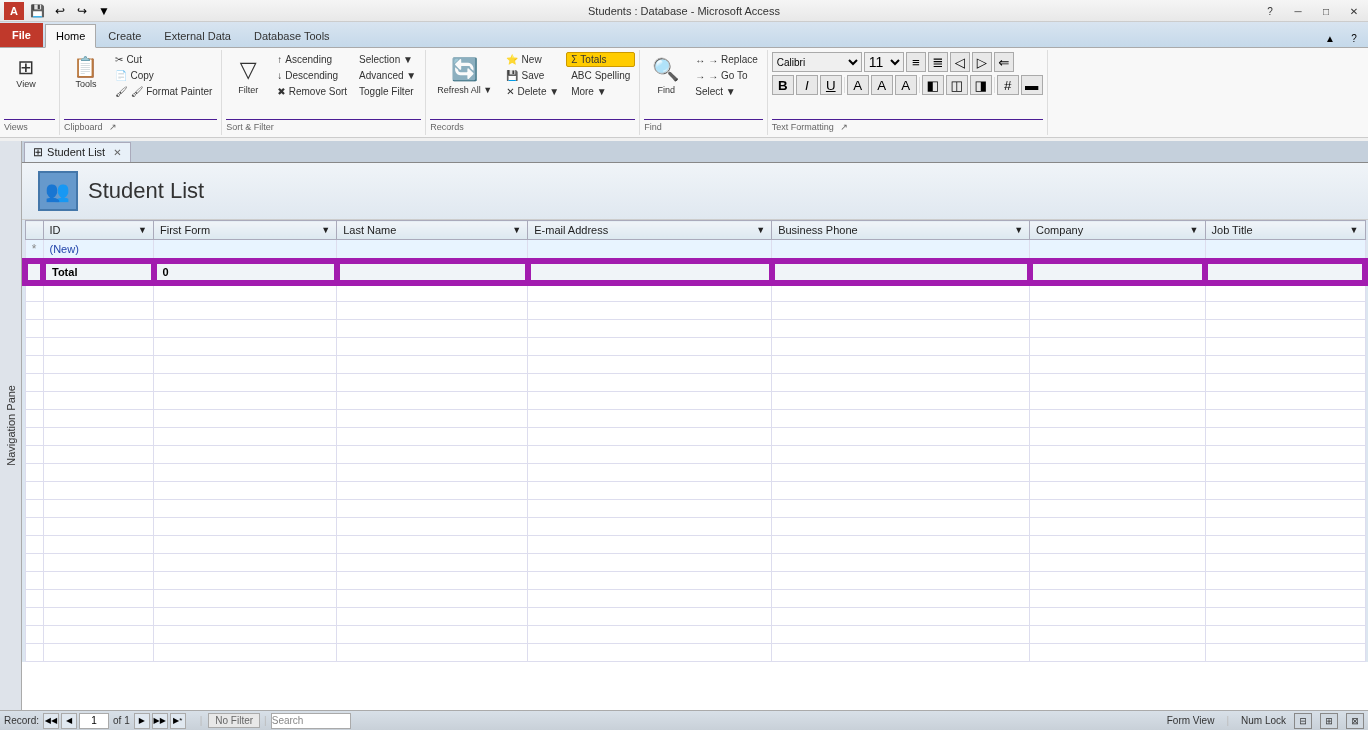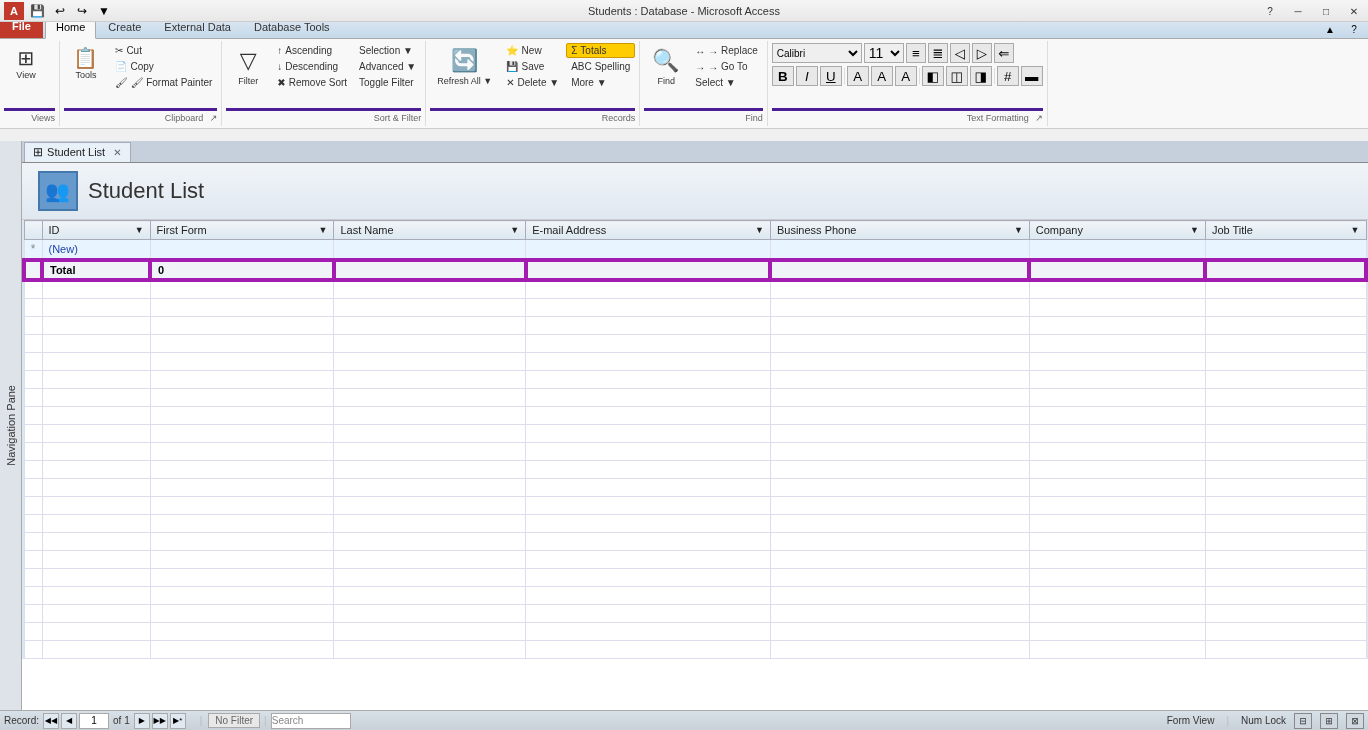--- a/index.html
+++ b/index.html
@@ -32,21 +32,21 @@
     }
     .title-left button { width: 22px; height: 18px; border: 1px solid #bbb; background: #e8e8e8; cursor: pointer; font-size: 10px; }
 
     
     #tab-bar {
       display: flex;
       align-items: flex-end;
       background: linear-gradient(to bottom, #d8e4f0 0%, #c5d9ea 100%);
       padding-top: 2px;
       border-bottom: 1px solid #aaa;
-      height: 17px;
+      height: 26px;
     }
     .ribbon-tab {
       padding: 3px 10px;
       font-size: 11px;
       cursor: pointer;
       border: 1px solid transparent;
       border-bottom: none;
       margin-right: 1px;
       color: #333;
       height: 24px;
@@ -92,25 +92,25 @@
       padding: 2px 4px;
       min-width: 60px;
     }
     .ribbon-group-content {
       display: flex;
       align-items: flex-start;
       flex: 1;
       gap: 2px;
     }
     .ribbon-group-label {
-      text-align: right;
+      text-align: left;
       font-size: 9px;
       color: #666;
       padding: 2px 0 1px;
-      border-top: 3px solid #4c1d95;
+      border-top: 1px solid #4c1d95;
       margin-top: 2px;
     }
     .ribbon-btn {
       display: flex;
       flex-direction: column;
       align-items: center;
       justify-content: center;
       padding: 2px 4px;
       cursor: pointer;
       border: 1px solid transparent;
@@ -278,21 +278,21 @@
     #datasheet tbody td {
       border: 1px solid #dde;
       padding: 2px 6px;
       height: 18px;
       background: #fff;
     }
     #datasheet tbody tr.new-row td { background: #e8f4ff; }
     #datasheet tbody tr.total-row td {
       background: #f0f4f8;
       font-weight: bold;
-      border: 4px solid #a21caf;
+      border: 6px solid #a21caf;
     }
     .row-indicator { color: #666; font-size: 10px; padding: 2px 4px !important; width: 18px; text-align: center; }
     .new-indicator { color: #888; font-size: 12px; }
 
     
     #status-bar {
       position: absolute;
       bottom: 0;
       left: 0;
       right: 0;

